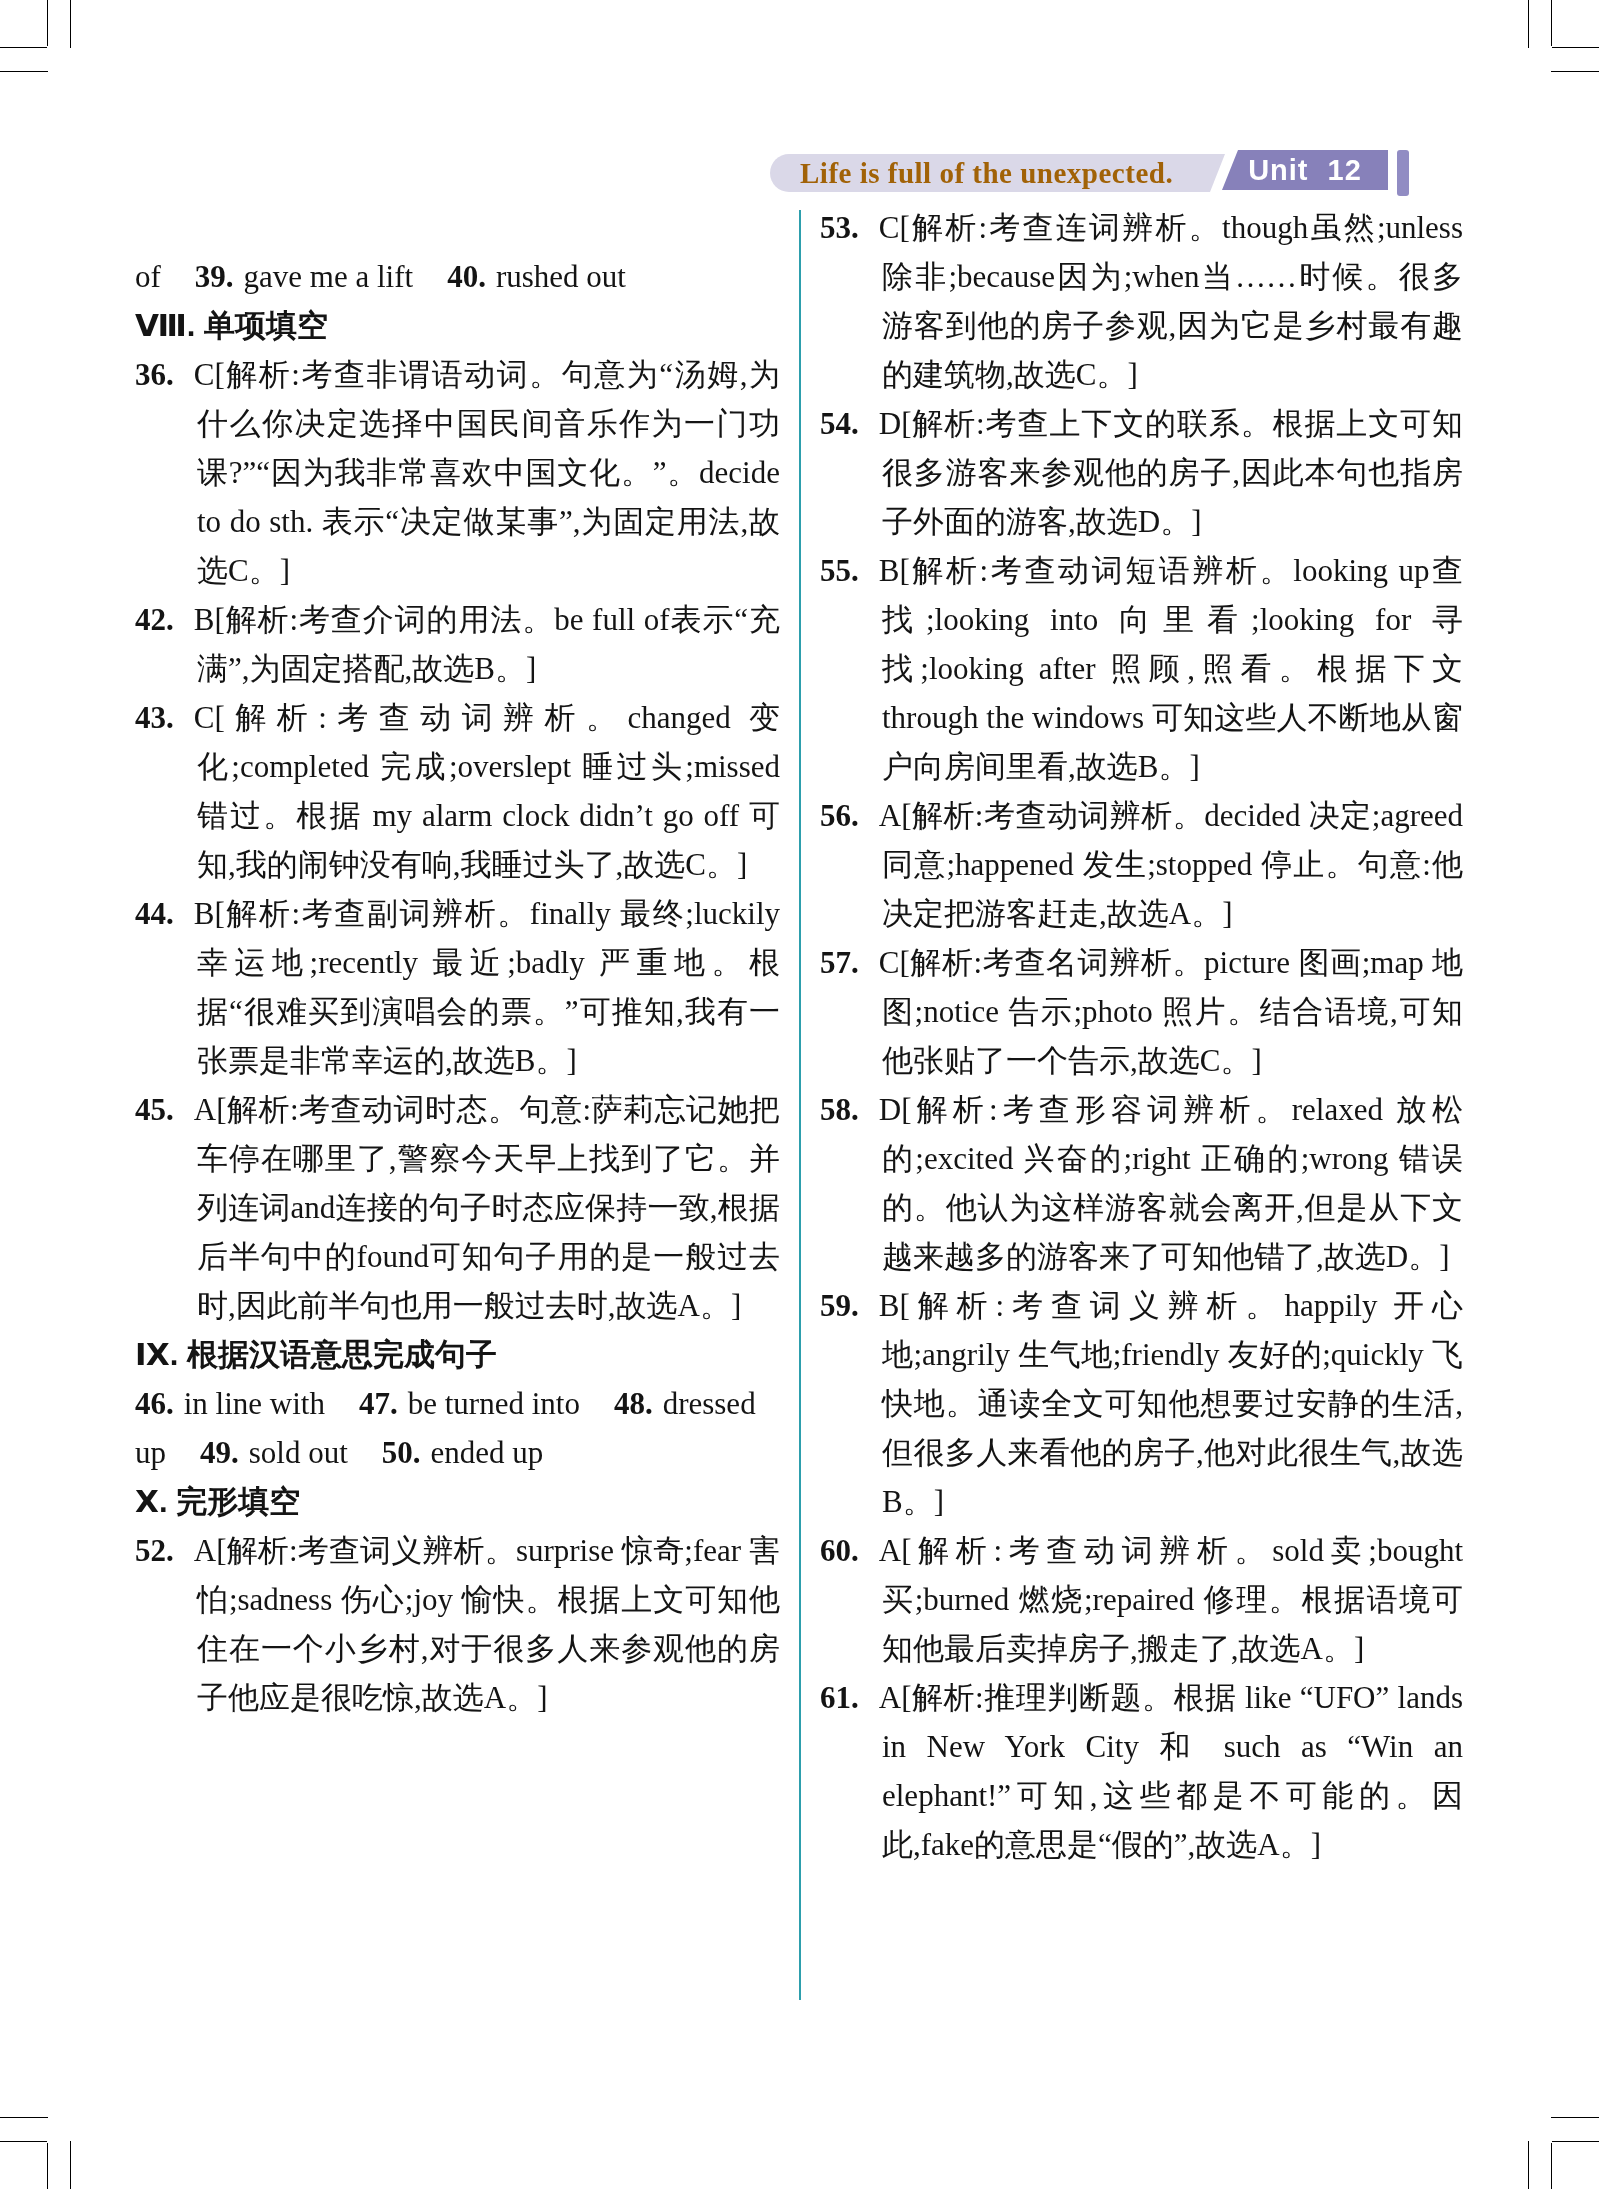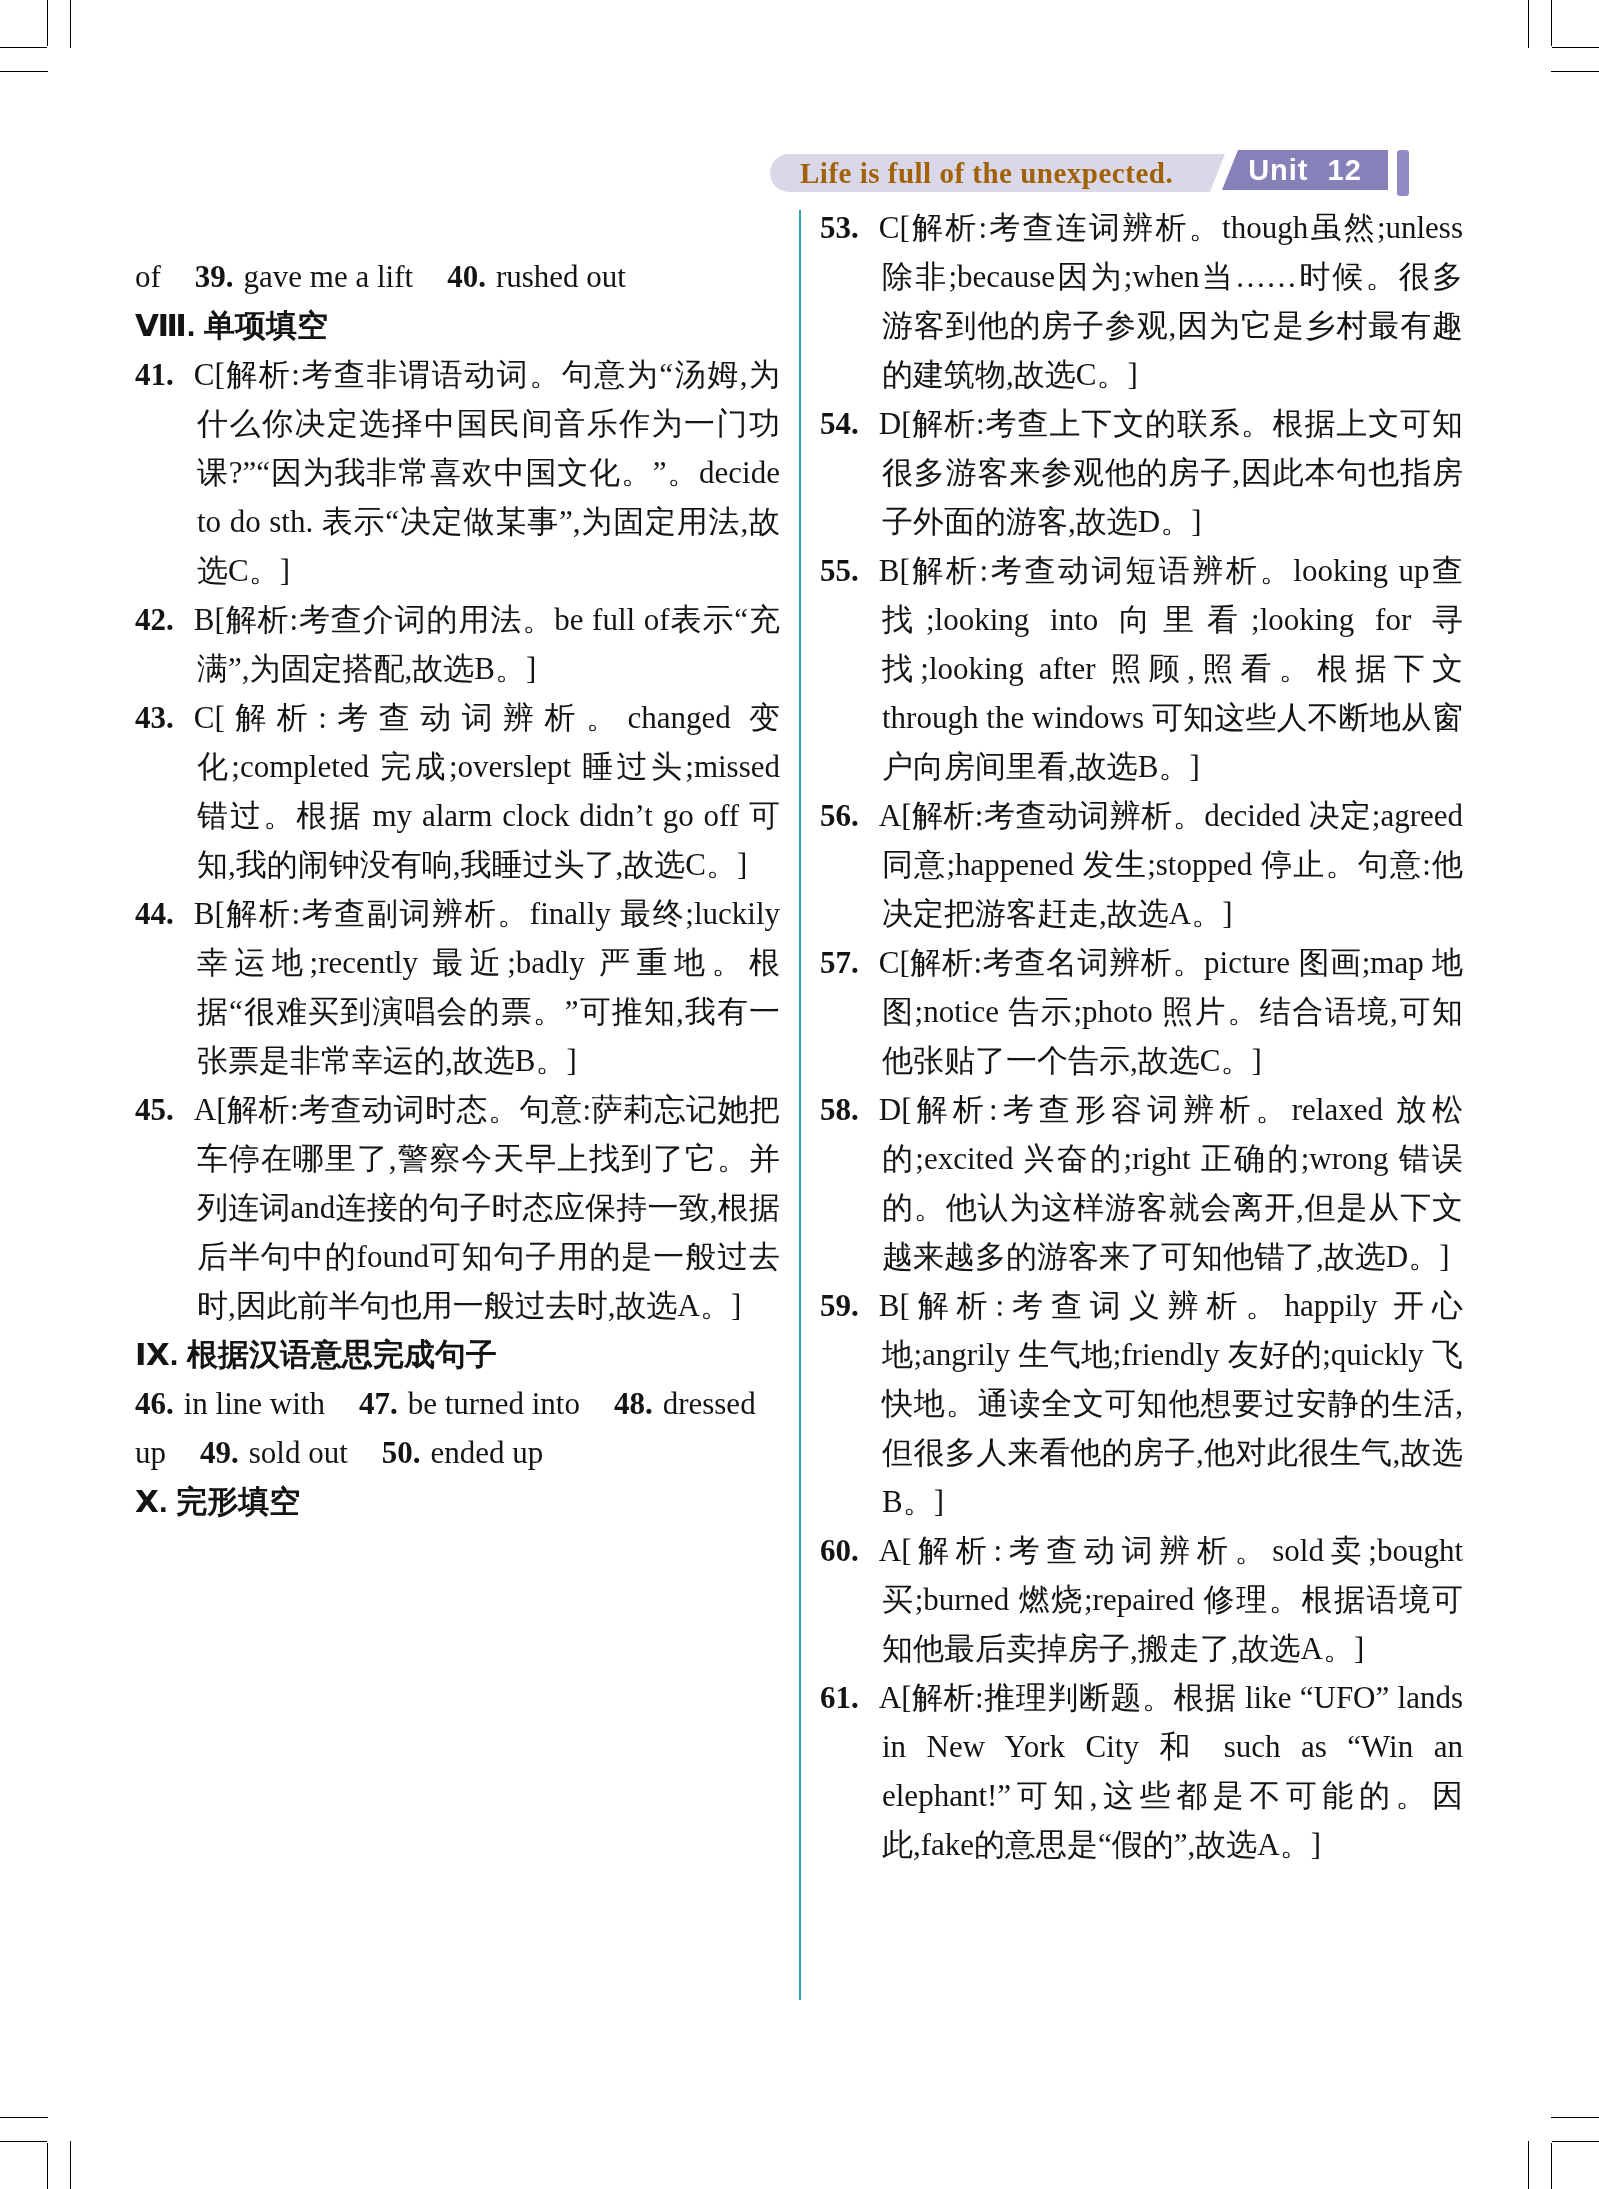--- a/index.html
+++ b/index.html
@@ -102,28 +102,29 @@
   <div class="unit-box">
     <span class="unit">Unit 12</span>
   </div>
   <div class="unit-bar"></div>
 
   <div class="divider"></div>
 
   <div class="column col-left" id="col-left">
       <div class="block flow"><span class="seg t">of</span><span class="seg b">39.</span><span class="seg t">gave me a lift</span><span class="seg b">40.</span><span class="seg t">rushed out</span></div>
       <div class="block section">Ⅷ. 单项填空</div>
-      <div class="block item"><span class="num">41.</span><span class="body">C[解析:考查非谓语动词。句意为“汤姆,为什么你决定选择中国民间音乐作为一门功课?”“因为我非常喜欢中国文化。”。decide to do sth. 表示“决定做某事”,为固定用法,故选C。]</span></div>
+      <div class="block item"><span class="num">36.</span><span class="body">C[解析:考查非谓语动词。句意为“汤姆,为什么你决定选择中国民间音乐作为一门功课?”“因为我非常喜欢中国文化。”。decide to do sth. 表示“决定做某事”,为固定用法,故选C。]</span></div>
       <div class="block item"><span class="num">42.</span><span class="body">B[解析:考查介词的用法。be full of表示“充满”,为固定搭配,故选B。]</span></div>
       <div class="block item"><span class="num">43.</span><span class="body">C[解析:考查动词辨析。changed 变化;completed 完成;overslept 睡过头;missed 错过。根据 my alarm clock didn’t go off 可知,我的闹钟没有响,我睡过头了,故选C。]</span></div>
       <div class="block item"><span class="num">44.</span><span class="body">B[解析:考查副词辨析。finally 最终;luckily 幸运地;recently 最近;badly 严重地。根据“很难买到演唱会的票。”可推知,我有一张票是非常幸运的,故选B。]</span></div>
       <div class="block item"><span class="num">45.</span><span class="body">A[解析:考查动词时态。句意:萨莉忘记她把车停在哪里了,警察今天早上找到了它。并列连词and连接的句子时态应保持一致,根据后半句中的found可知句子用的是一般过去时,因此前半句也用一般过去时,故选A。]</span></div>
       <div class="block section">Ⅸ. 根据汉语意思完成句子</div>
       <div class="block flow"><span class="seg b">46.</span><span class="seg t">in line with</span><span class="seg b">47.</span><span class="seg t">be turned into</span><span class="seg b">48.</span><span class="seg t">dressed up</span><span class="seg b">49.</span><span class="seg t">sold out</span><span class="seg b">50.</span><span class="seg t">ended up</span></div>
       <div class="block section">Ⅹ. 完形填空</div>
+      <div class="block item"><span class="num">52.</span><span class="body">A[解析:考查词义辨析。surprise 惊奇;fear 害怕;sadness 伤心;joy 愉快。根据上文可知他住在一个小乡村,对于很多人来参观他的房子他应是很吃惊,故选A。]</span></div>
     </div>
   <div class="column col-right" id="col-right">
       <div class="block item"><span class="num">53.</span><span class="body">C[解析:考查连词辨析。though虽然;unless 除非;because因为;when当……时候。很多游客到他的房子参观,因为它是乡村最有趣的建筑物,故选C。]</span></div>
       <div class="block item"><span class="num">54.</span><span class="body">D[解析:考查上下文的联系。根据上文可知很多游客来参观他的房子,因此本句也指房子外面的游客,故选D。]</span></div>
       <div class="block item"><span class="num">55.</span><span class="body">B[解析:考查动词短语辨析。looking up查找;looking into 向里看;looking for 寻找;looking after 照顾,照看。根据下文 through the windows 可知这些人不断地从窗户向房间里看,故选B。]</span></div>
       <div class="block item"><span class="num">56.</span><span class="body">A[解析:考查动词辨析。decided 决定;agreed 同意;happened 发生;stopped 停止。句意:他决定把游客赶走,故选A。]</span></div>
       <div class="block item"><span class="num">57.</span><span class="body">C[解析:考查名词辨析。picture 图画;map 地图;notice 告示;photo 照片。结合语境,可知他张贴了一个告示,故选C。]</span></div>
       <div class="block item"><span class="num">58.</span><span class="body">D[解析:考查形容词辨析。relaxed 放松的;excited 兴奋的;right 正确的;wrong 错误的。他认为这样游客就会离开,但是从下文越来越多的游客来了可知他错了,故选D。]</span></div>
       <div class="block item"><span class="num">59.</span><span class="body">B[解析:考查词义辨析。happily 开心地;angrily 生气地;friendly 友好的;quickly 飞快地。通读全文可知他想要过安静的生活,但很多人来看他的房子,他对此很生气,故选B。]</span></div>
       <div class="block item"><span class="num">60.</span><span class="body">A[解析:考查动词辨析。sold卖;bought 买;burned 燃烧;repaired 修理。根据语境可知他最后卖掉房子,搬走了,故选A。]</span></div>

